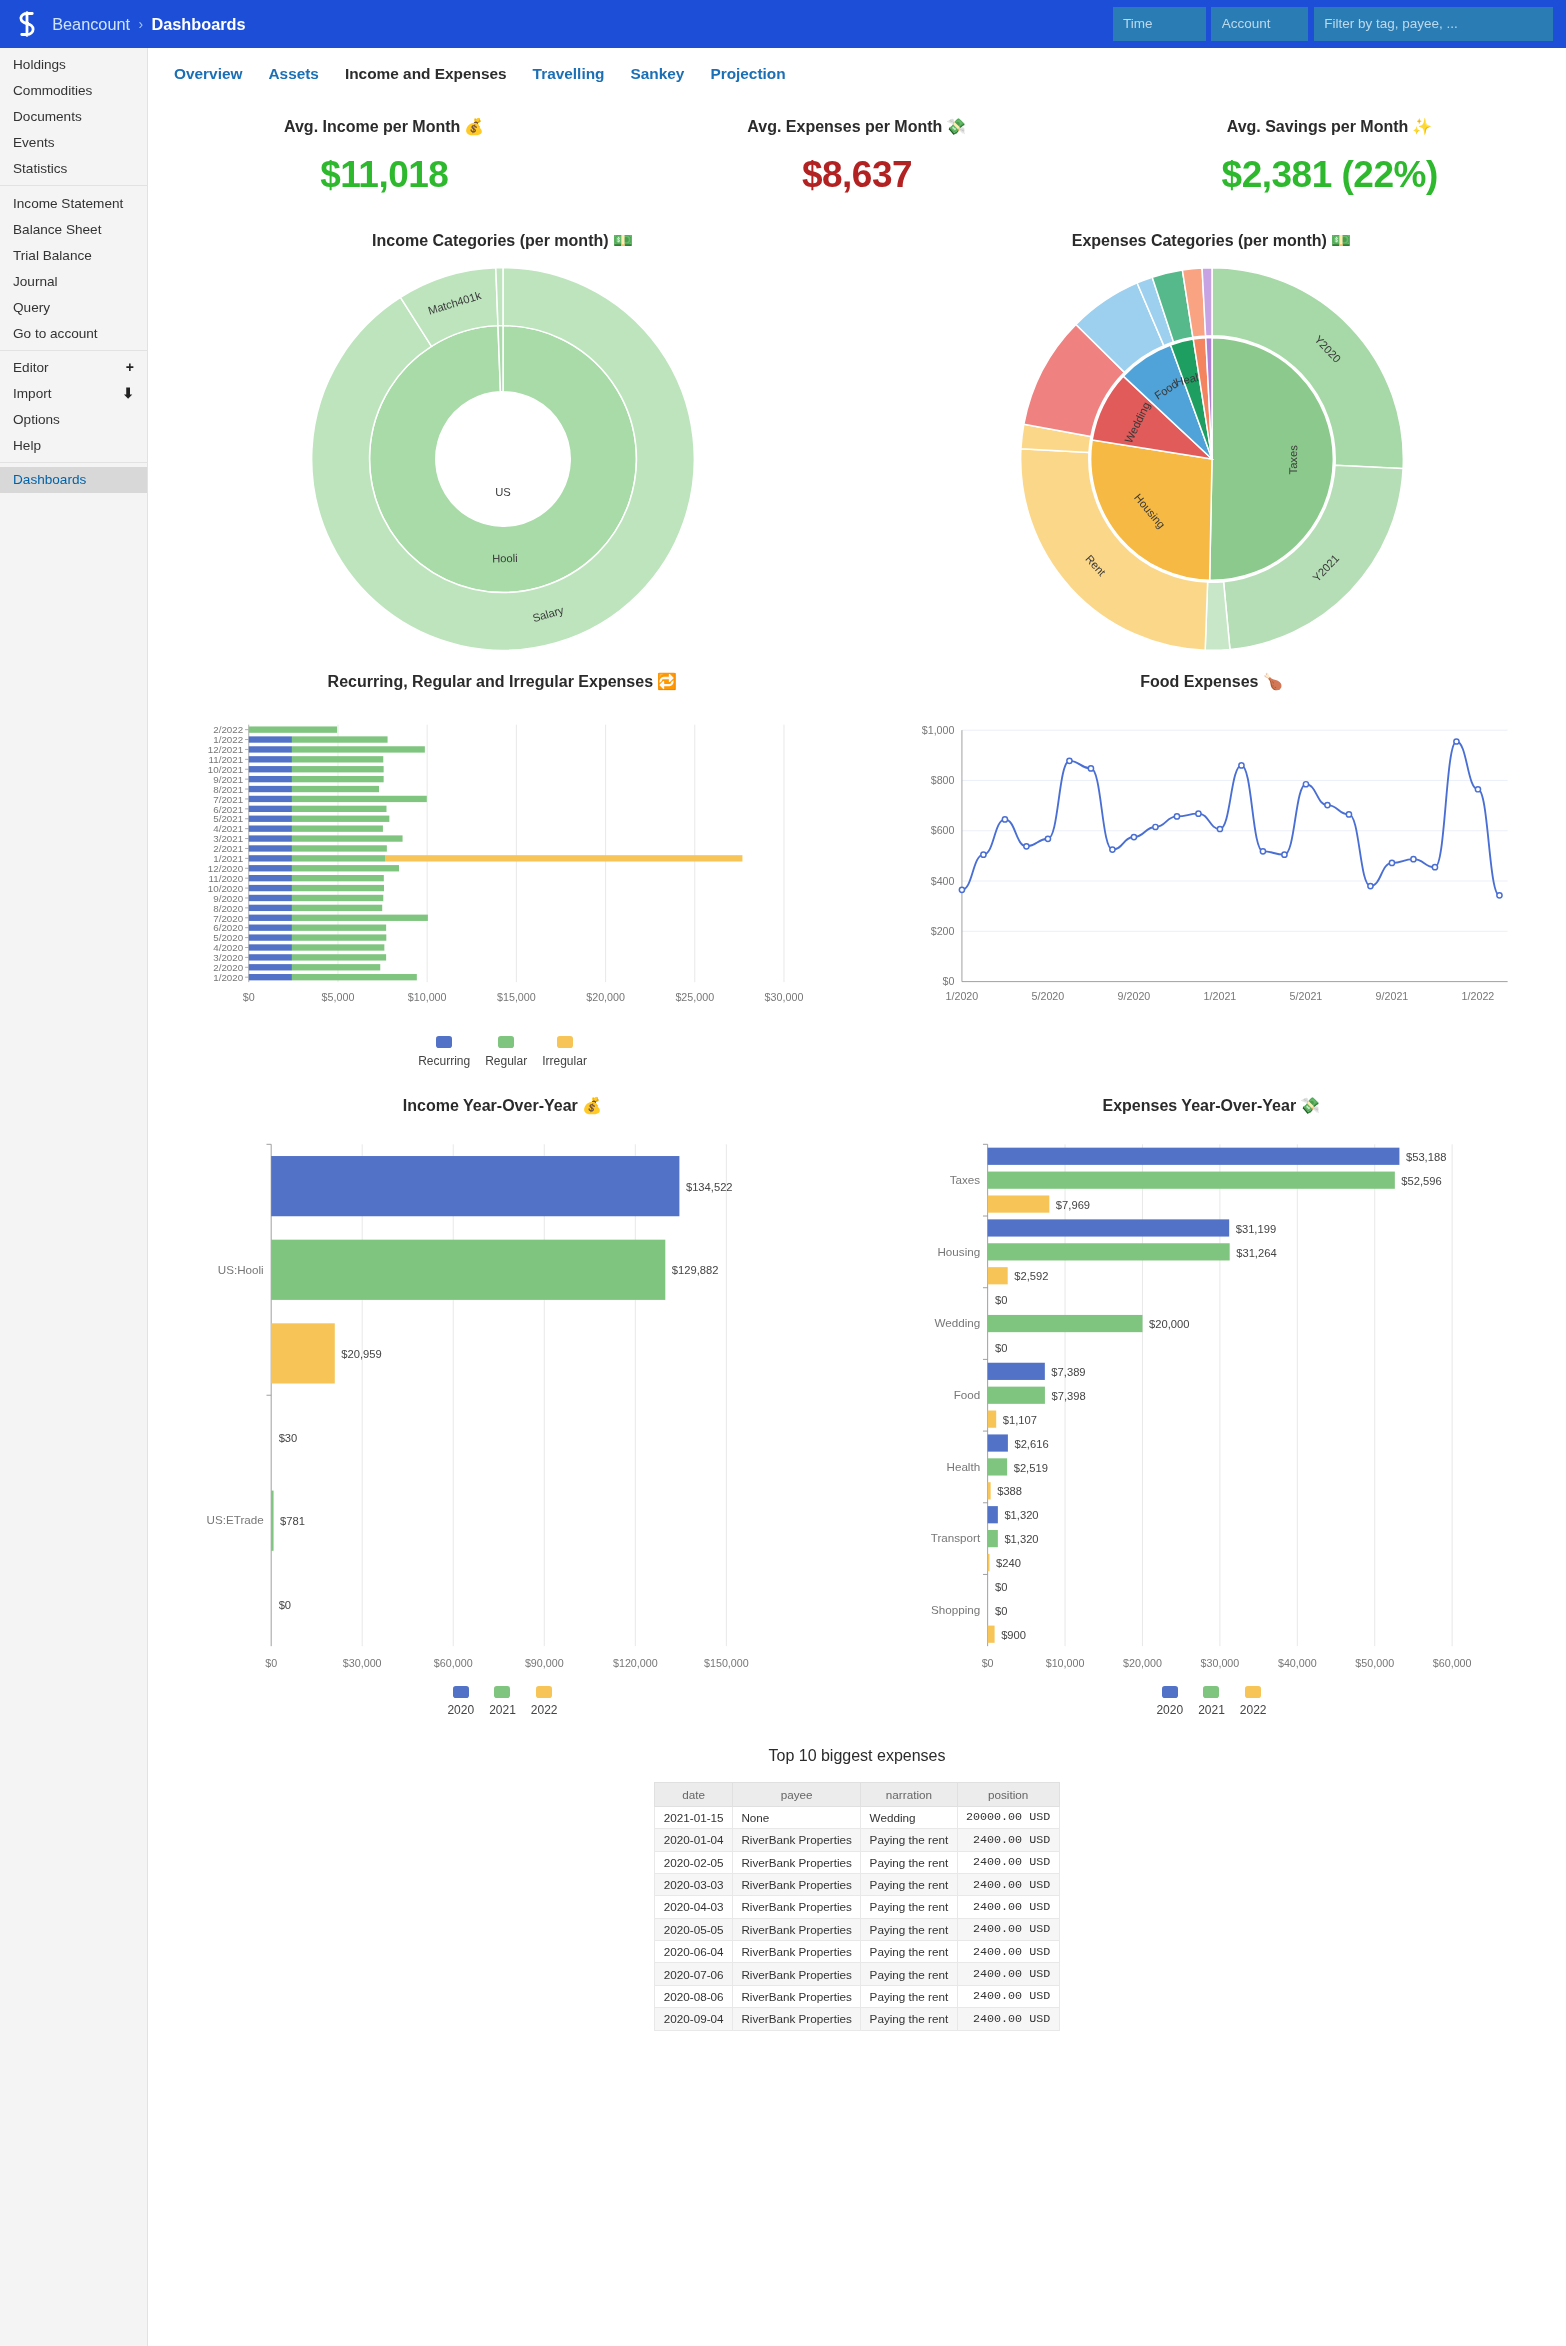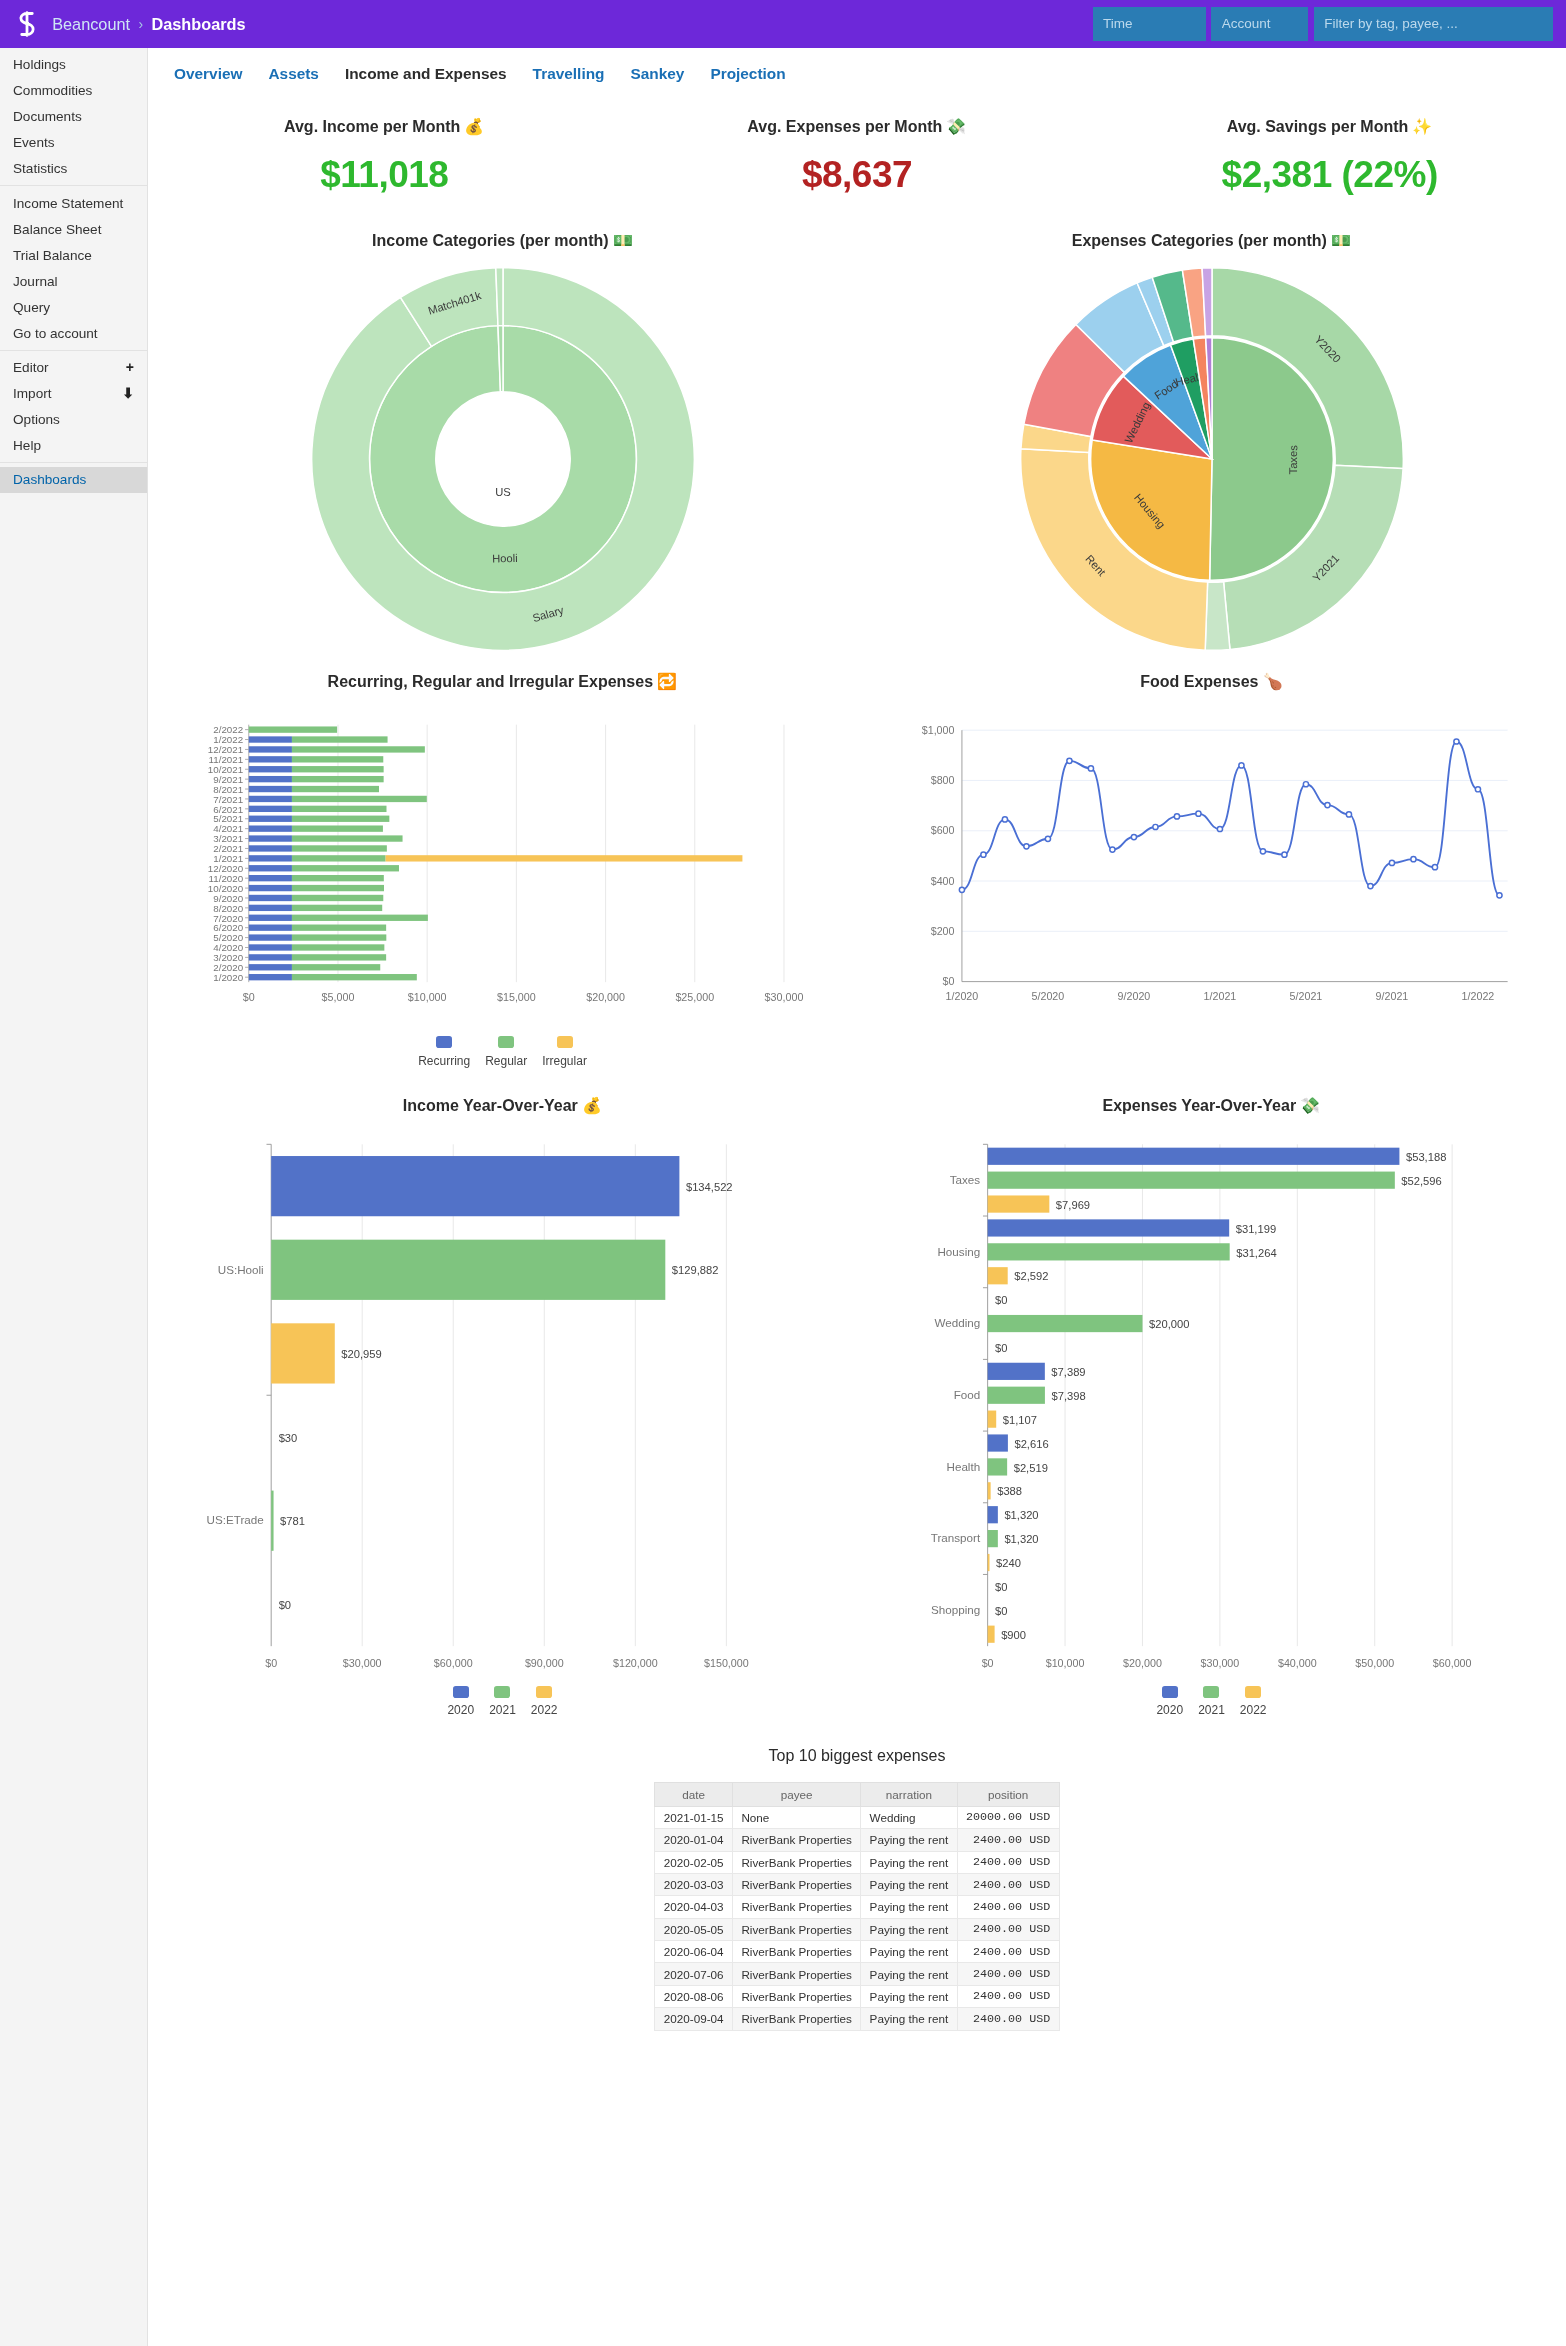--- a/index.html
+++ b/index.html
@@ -7,34 +7,34 @@
   body {
     width:1566px; height:2346px;
     font-family:"Liberation Sans", sans-serif;
     background:#fff; color:#333;
     font-size:15px;
     overflow:hidden;
   }
 
   
   #topbar{
-    height:48px; background:#6d28d9; display:flex; align-items:center;
+    height:48px; background:#1d4ed8; display:flex; align-items:center;
     padding:0 13px; position:relative;
   }
   #logo{ width:28px; height:28px; margin-right:11.2px; flex:0 0 auto; }
   .crumbs{ display:flex; align-items:center; color:#cfe5f5; font-size:16.3px;}
   .crumbs .sep{ margin:0 8.4px; color:#a7cbe6; font-size:14px;}
   .crumbs .cur{ color:#fff; font-weight:bold; }
   #topbar-right{ position:absolute; right:13px; top:6.5px; display:flex; gap:5.6px; }
   .tfield{
     height:34px; background:#2a7cb4; border:none; color:#fff;
     padding:0 10.3px; font-size:13.5px; font-family:"Liberation Sans",sans-serif;
   }
   .tfield::placeholder{ color:#bcd9ec; opacity:1; }
-  #f-time{ width:113px; } #f-account{ width:97px; } #f-filter{ width:239px; }
+  #f-time{ width:93px; } #f-account{ width:97px; } #f-filter{ width:239px; }
 
   
   #sidebar{
     position:absolute; left:0; top:48px; width:148px; height:2299px;
     background:#f4f4f4; border-right:0.9px solid #e2e2e2; font-size:13.6px;
   }
   .navgroup{ border-bottom:0.9px solid #e2e2e2; padding:3.7px 0; }
   .navgroup:last-child{border-bottom:none;}
   .navitem{
     display:flex; align-items:center; justify-content:space-between;

